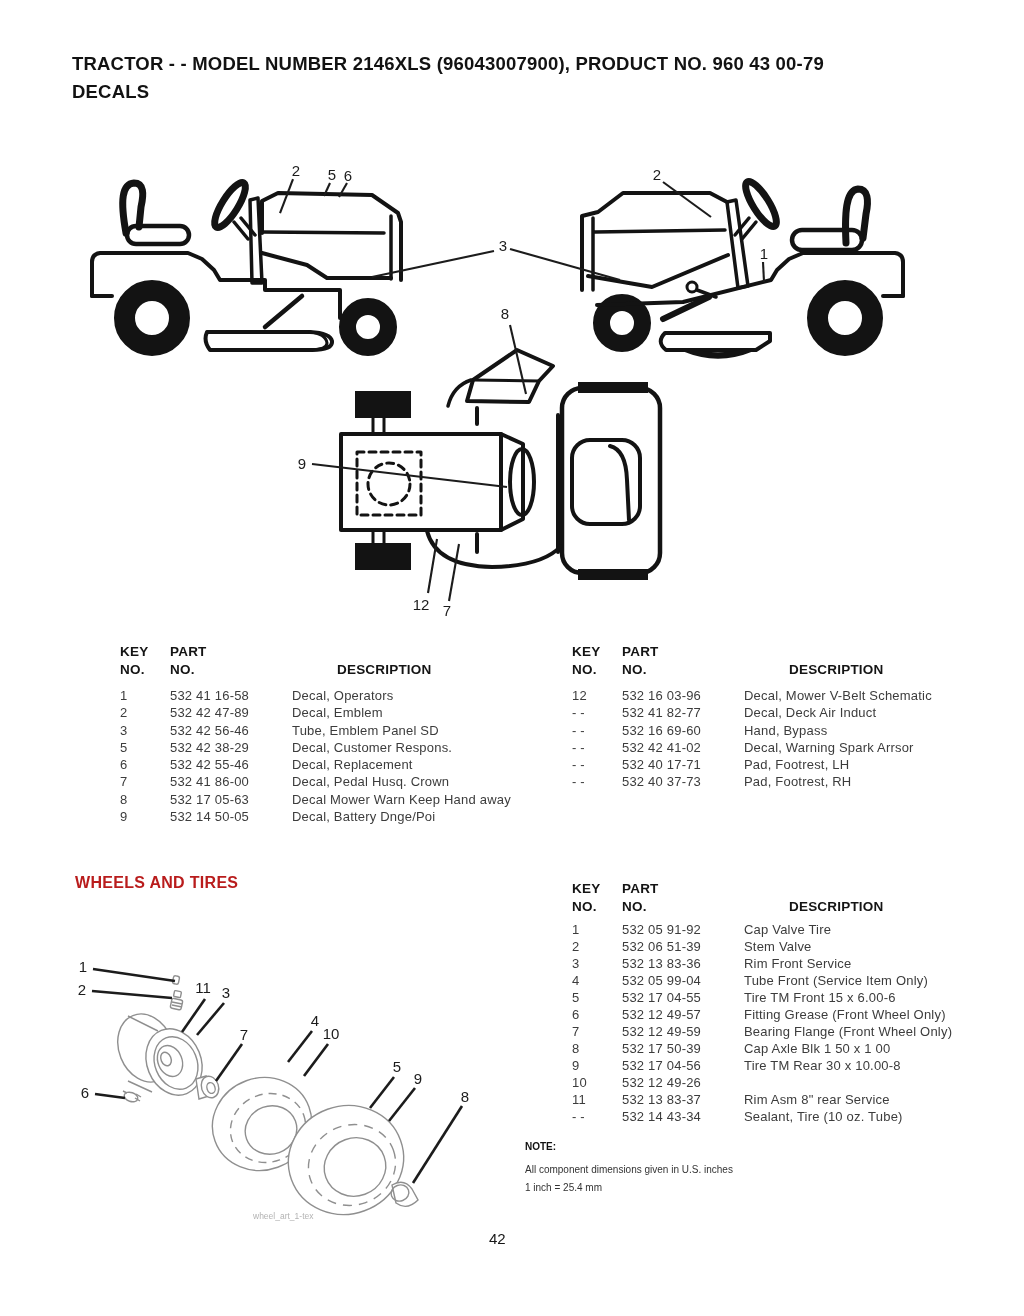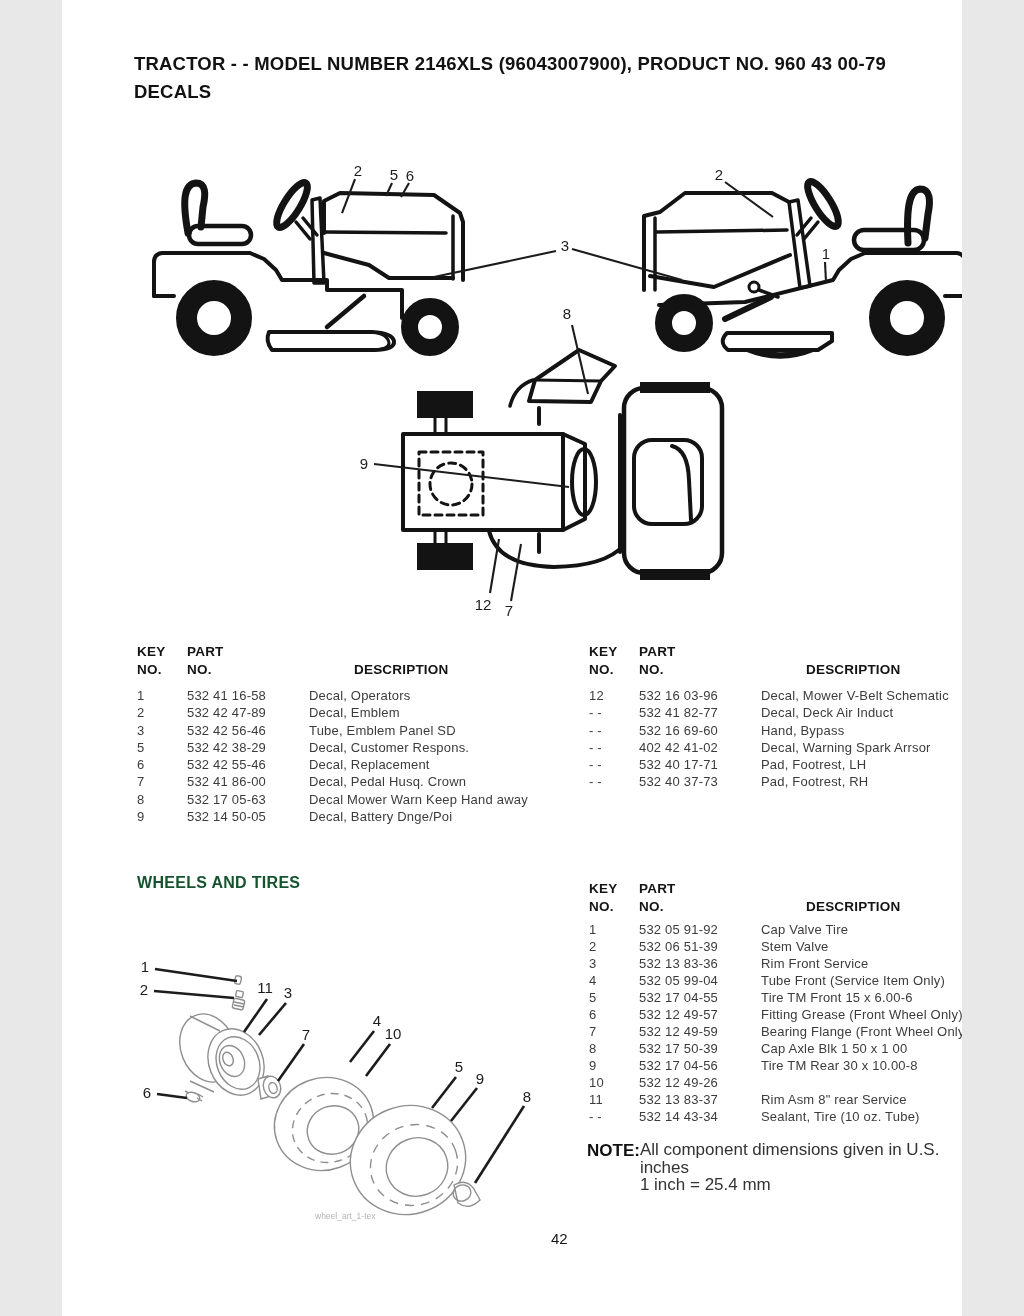--- a/index.html
+++ b/index.html
@@ -1,36 +1,36 @@
 <!DOCTYPE html>
 <html><head>
 <meta charset="utf-8">
 <style>
   html,body{margin:0;padding:0;background:#e8e8e8;}
   .page{
-    position:relative;width:900px;height:1316px;background:#ffffff;
+    position:relative;width:1024px;height:1316px;background:#ffffff;
     font-family:"Liberation Sans","DejaVu Sans",sans-serif;color:#141414;
     margin:0 auto;overflow:hidden;
   }
   .title-block{position:absolute;left:72px;top:50px;line-height:28px;}
   .title-line{font-size:18.5px;font-weight:700;letter-spacing:0.2px;color:#121212;white-space:nowrap;}
   svg{position:absolute;display:block;}
   svg text{font-family:"Liberation Sans","DejaVu Sans",sans-serif;font-size:15px;fill:#1c1c1c;}
   .tract{stroke:#131313;fill:none;stroke-linejoin:round;stroke-linecap:round;}
   .leader{stroke:#1c1c1c;stroke-width:2.1;fill:none;}
   .wleader{stroke:#1c1c1c;stroke-width:2.6;fill:none;}
   .wart{stroke:#8f8f8f;stroke-width:1.4;fill:#ffffff;}
   .wartn{stroke:#8f8f8f;stroke-width:1.4;fill:none;}
-  .ptable{position:absolute;font-size:13px;color:#3c3c3c;letter-spacing:0.2px;}
+  .ptable{position:absolute;font-size:13px;color:#3c3c3c;letter-spacing:0.2px;margin-left:45px;}
   .thead{display:grid;grid-template-columns:50px 122px auto;font-weight:700;color:#141414;font-size:13.5px;line-height:17.5px;margin-bottom:9px;}
   .thead .h2{display:block;}
   .thead .desc-h{align-self:end;padding-left:45px;}
   .trow{display:grid;grid-template-columns:50px 122px auto;line-height:17.3px;white-space:nowrap;}
-  .wheels-heading{position:absolute;left:75px;top:874px;font-size:16px;font-weight:700;letter-spacing:0.3px;color:#14532d;}
-  .note{position:absolute;left:525px;top:1141px;display:flex;font-size:17px;}
+  .wheels-heading{position:absolute;left:75px;top:874px;font-size:16px;font-weight:700;letter-spacing:0.3px;color:#b91c1c;}
+  .note{position:absolute;left:525px;top:1141px;display:flex;gap:9px;font-size:10px;flex-direction:column;}
   .note-label{font-weight:700;color:#111;}
   .note-text{line-height:17.5px;color:#333;}
   .page-number{position:absolute;left:489px;top:1230px;font-size:15px;font-weight:400;color:#161616;}
   .watermark{font-size:8.5px;fill:#b3b3b3;}
 </style>
 </head>
 <body>
 
 <div class="page">
 
@@ -204,21 +204,21 @@
         <span>532 41 82-77</span>
         <span>Decal, Deck Air Induct</span>
       </div>
       <div class="trow">
         <span>- -</span>
         <span>532 16 69-60</span>
         <span>Hand, Bypass</span>
       </div>
       <div class="trow">
         <span>- -</span>
-        <span>402 42 41-02</span>
+        <span>532 42 41-02</span>
         <span>Decal, Warning Spark Arrsor</span>
       </div>
       <div class="trow">
         <span>- -</span>
         <span>532 40 17-71</span>
         <span>Pad, Footrest, LH</span>
       </div>
       <div class="trow">
         <span>- -</span>
         <span>532 40 37-73</span>

